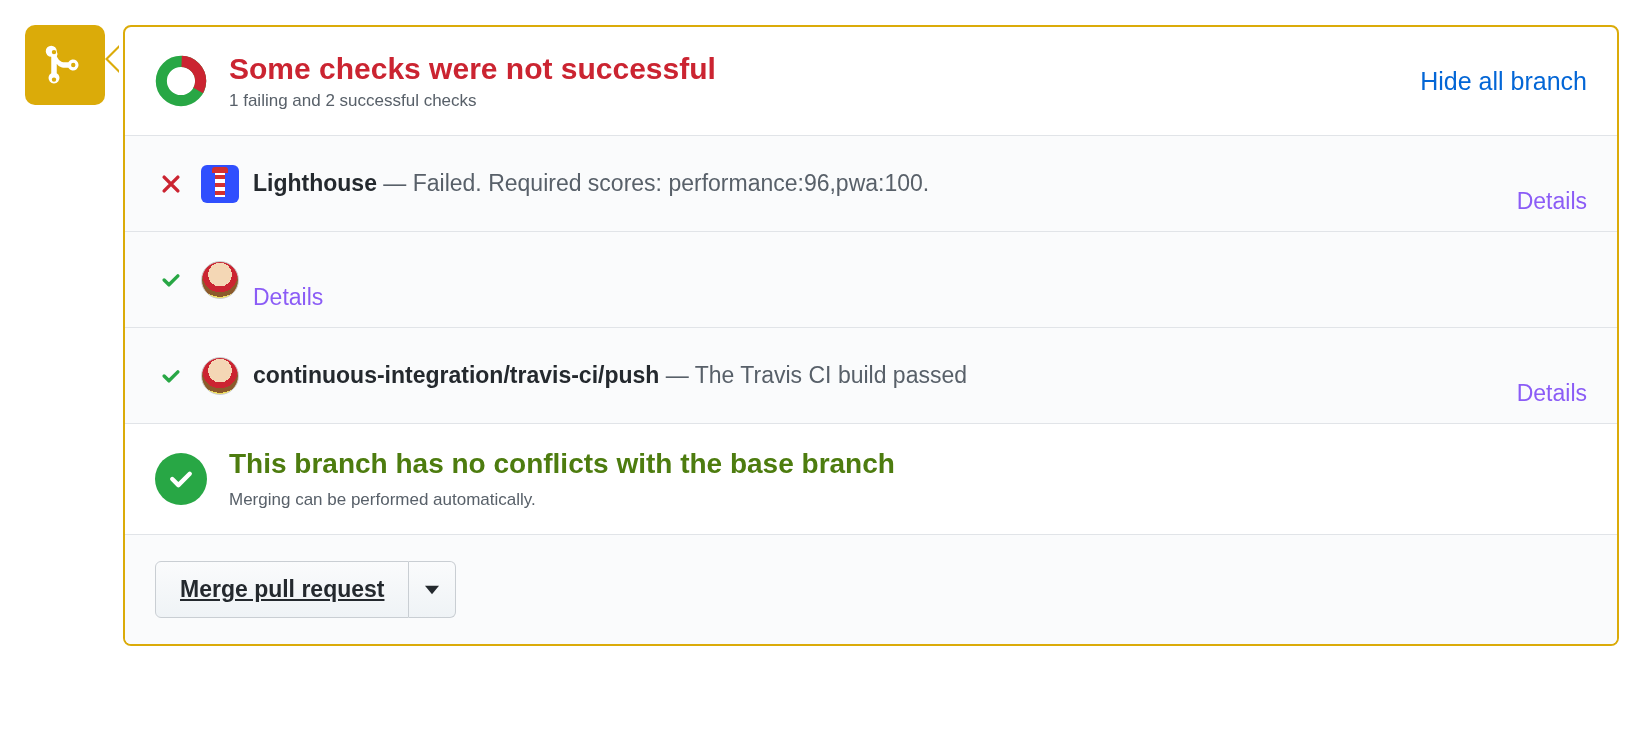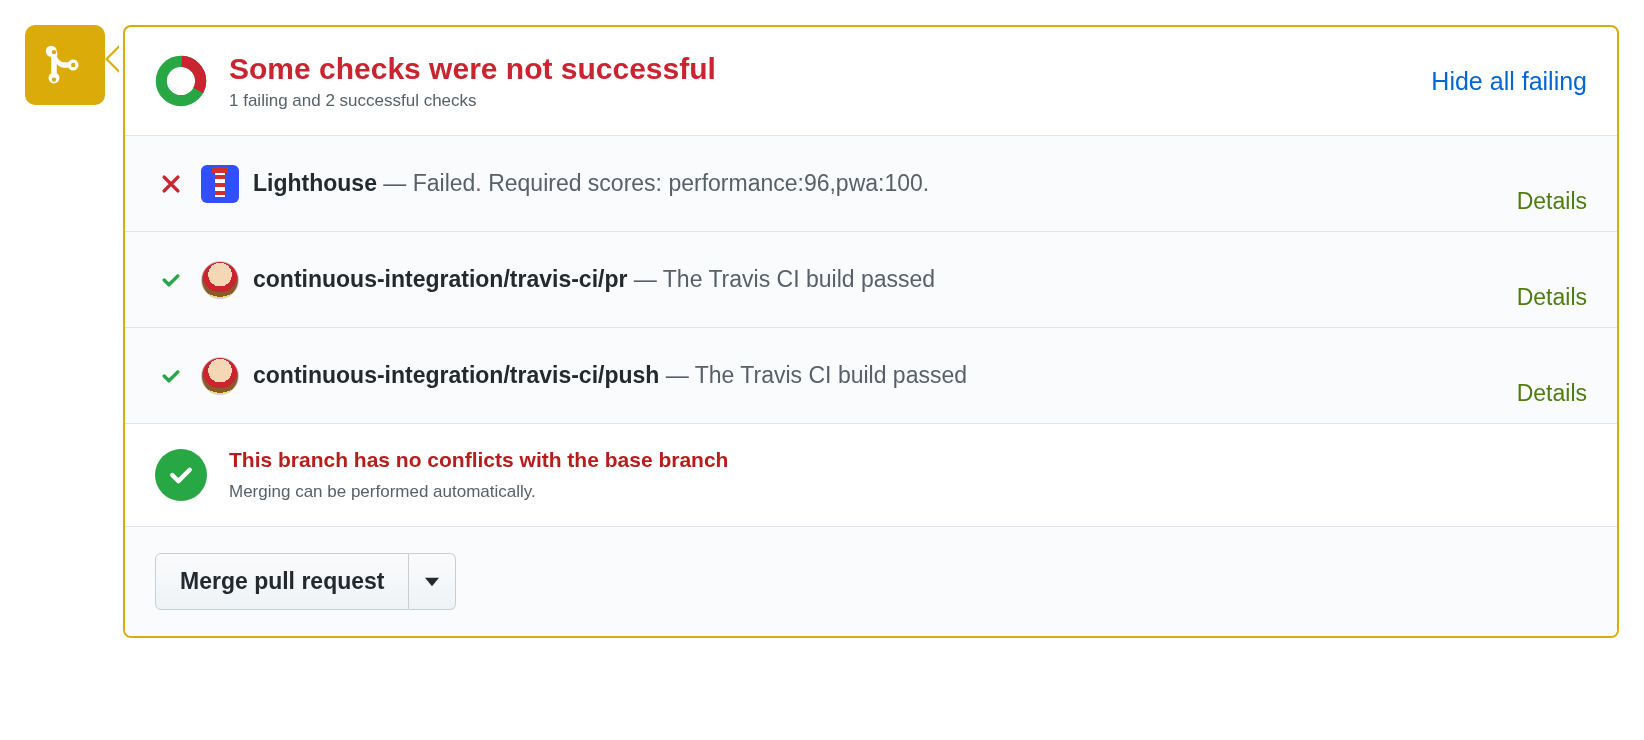--- a/index.html
+++ b/index.html
@@ -137,40 +137,40 @@
     color: #586069;
     overflow: hidden;
     text-overflow: ellipsis;
     white-space: nowrap;
   }
   .check-text .name {
     color: #24292e;
     font-weight: 600;
   }
   .details-link {
-    color: #4d7c0f;
+    color: #8b5cf6;
     font-size: 23px;
     cursor: pointer;
     margin-top: 36px;
   }
   .conflict-row {
     border-bottom: 1px solid #e1e4e8;
   }
   .circle-icon {
     width: 52px; height: 52px;
     border-radius: 50%;
     background: #28a745;
     display: flex;
     align-items: center;
     justify-content: center;
     flex-shrink: 0;
   }
   .conflict-title {
-    color: #b91c1c;
-    font-size: 21px;
+    color: #4d7c0f;
+    font-size: 28px;
     font-weight: 600;
     margin-bottom: 10px;
   }
   .footer-row {
     background: #fafbfc;
     padding: 26px 30px;
     display: flex;
     align-items: center;
     gap: 22px;
   }
@@ -179,21 +179,21 @@
   }
   .btn {
     background: linear-gradient(#fafbfc, #eff3f6);
     border: 1px solid #c9ced3;
     color: #24292e;
     font-size: 23px;
     font-weight: 600;
     padding: 14px 24px;
     cursor: pointer;
   }
-  .btn-main { border-radius: 6px 0 0 6px; }
+  .btn-main { border-radius: 6px 0 0 6px; text-decoration: underline; }
   .btn-caret {
     border-radius: 0 6px 6px 0;
     border-left: none;
     padding: 14px 16px;
     display: flex; align-items: center;
   }
   .footer-text {
     font-size: 23px;
     color: #24292e;
   }
@@ -214,21 +214,21 @@
 
     <div class="row header-row">
       <svg class="donut" viewBox="0 0 42 42">
         <circle cx="21" cy="21" r="15.9" fill="transparent" stroke="#28a745" stroke-width="9"></circle>
         <circle cx="21" cy="21" r="15.9" fill="transparent" stroke="#cb2431" stroke-width="9" stroke-dasharray="33 67" stroke-dashoffset="25"></circle>
       </svg>
       <div class="header-text">
         <div class="title-fail">Some checks were not successful</div>
         <div class="sub">1 failing and 2 successful checks</div>
       </div>
-      <div class="hide-link">Hide all failing</div>
+      <div class="hide-link">Hide all branch</div>
     </div>
 
     <div class="check-row">
       <div class="status-col">
         <svg viewBox="0 0 16 16" fill="#cb2431">
             <path d="M3 3l10 10M13 3L3 13" stroke="#cb2431" stroke-width="2.5" stroke-linecap="round"></path>
           </svg>
       </div>
       <div class="avatar-col">
           <div class="avatar-lh"></div>
@@ -241,23 +241,20 @@
 
     <div class="check-row">
       <div class="status-col">
         <svg viewBox="0 0 16 16">
             <path d="M3 8l3.5 3.5L13 5" stroke="#28a745" stroke-width="2.5" fill="none" stroke-linecap="round" stroke-linejoin="round"></path>
           </svg>
       </div>
       <div class="avatar-col">
           <div class="avatar-travis"></div>
         </div>
-      <div class="check-text">
-        <span class="name">continuous-integration/travis-ci/pr</span><span> — </span><span>The Travis CI build passed</span>
-      </div>
       <div class="details-link">Details</div>
     </div>
 
     <div class="check-row">
       <div class="status-col">
         <svg viewBox="0 0 16 16">
             <path d="M3 8l3.5 3.5L13 5" stroke="#28a745" stroke-width="2.5" fill="none" stroke-linecap="round" stroke-linejoin="round"></path>
           </svg>
       </div>
       <div class="avatar-col">

